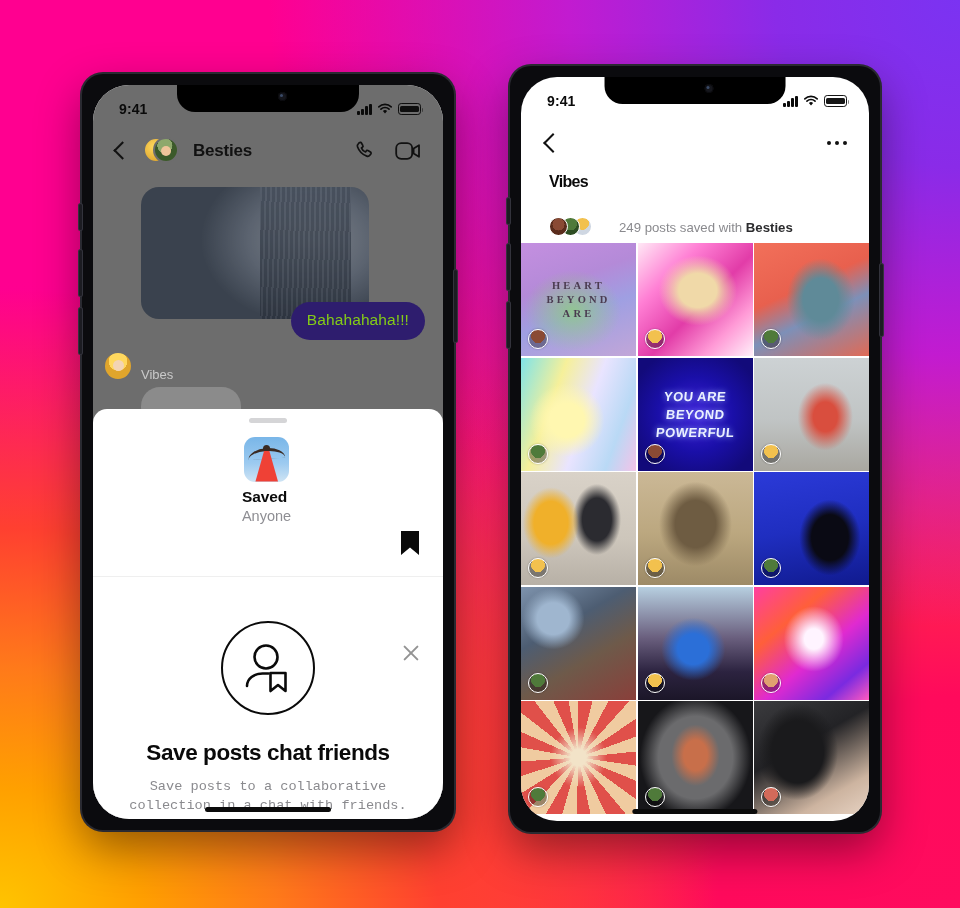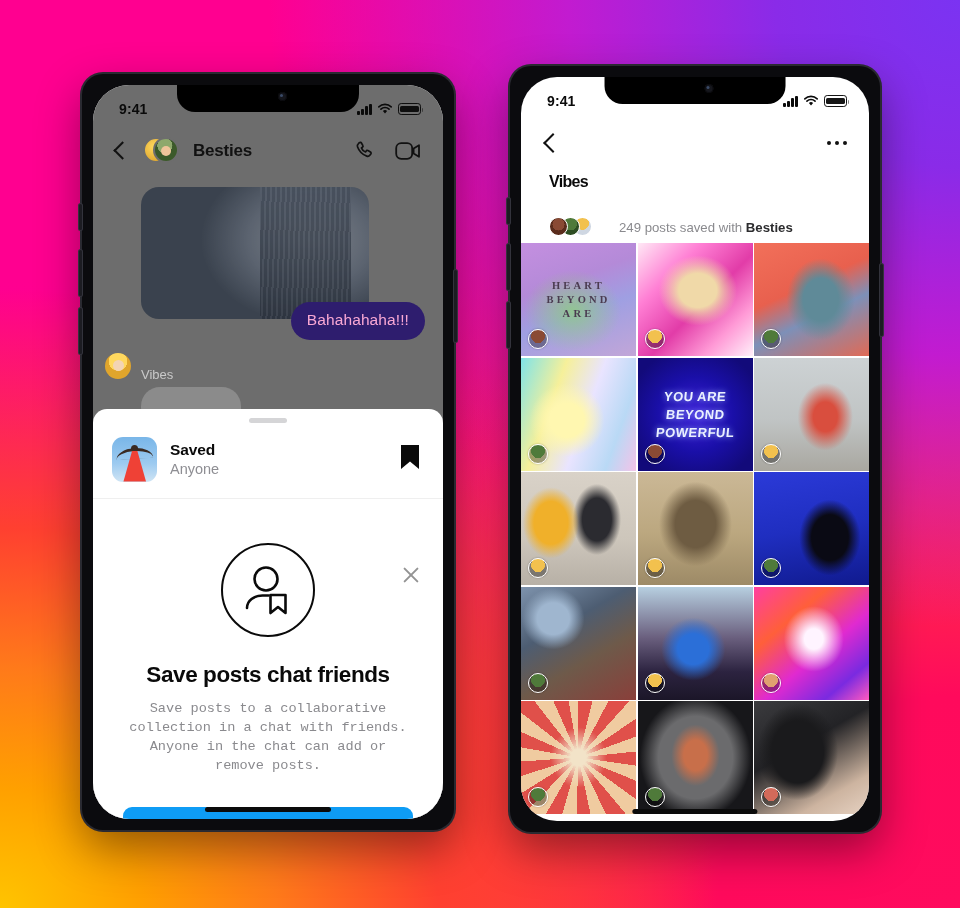--- a/index.html
+++ b/index.html
@@ -154,21 +154,21 @@
     position: absolute; left: 12px; top: 176px;
     width: 26px; height: 26px; border-radius: 50%;
     background: radial-gradient(circle at 50% 32%, #ffd85e 0 42%, #e0a52c 43% 100%);
   }
   .chat-avatar-sm::after {
     content:""; display:block; width:11px;height:11px;border-radius:50%;
     background:#f3d4b4; margin: 7px auto 0;
   }
   .bubble-out {
     position: absolute; right: 18px; top: 125px;
-    background: #2e1d6e; color: #f9a8d4;
+    background: #2e1d6e; color: #84cc16;
     border-radius: 19px; padding: 9px 16px 11px;
     font-size: 15.5px; letter-spacing: .1px;
   }
   .chat-name {
     position: absolute; left: 48px; top: 190px;
     font-size: 13px; color: #c9c9c9;
   }
   .bubble-in-partial {
     position: absolute; left: 48px; top: 210px; width: 100px; height: 40px;
     border-radius: 19px 19px 4px 19px; background: #8b8b8b;
@@ -179,23 +179,24 @@
     position: absolute; left: 0; right: 0; bottom: 0; top: 324px;
     background: #fff;
     border-radius: 14px 14px 0 0;
     z-index: 40;
   }
   .grabber {
     width: 38px; height: 4.5px; border-radius: 3px; background: #d5d5d7;
     margin: 9px auto 0;
   }
   .sheet-head {
-    display: flex; align-items: center; gap: 13px;
+    display: flex; align-items: center; gap: 6px;
     padding: 14px 22px 16px 19px;
     border-bottom: 1px solid #efefef;
+    flex-direction: column;
   }
   .sheet-thumb {
     width: 45px; height: 45px; border-radius: 11px; flex: none; overflow: hidden;
     background: linear-gradient(180deg, #79b6e8 0%, #9ccaf0 58%, #cfe4f4 100%);
     position: relative;
   }
   .sheet-thumb::before {
     content:""; position:absolute; left:19px; top:8px; width:7px; height:7px; border-radius:50%;
     background:#3a2a22;
   }

